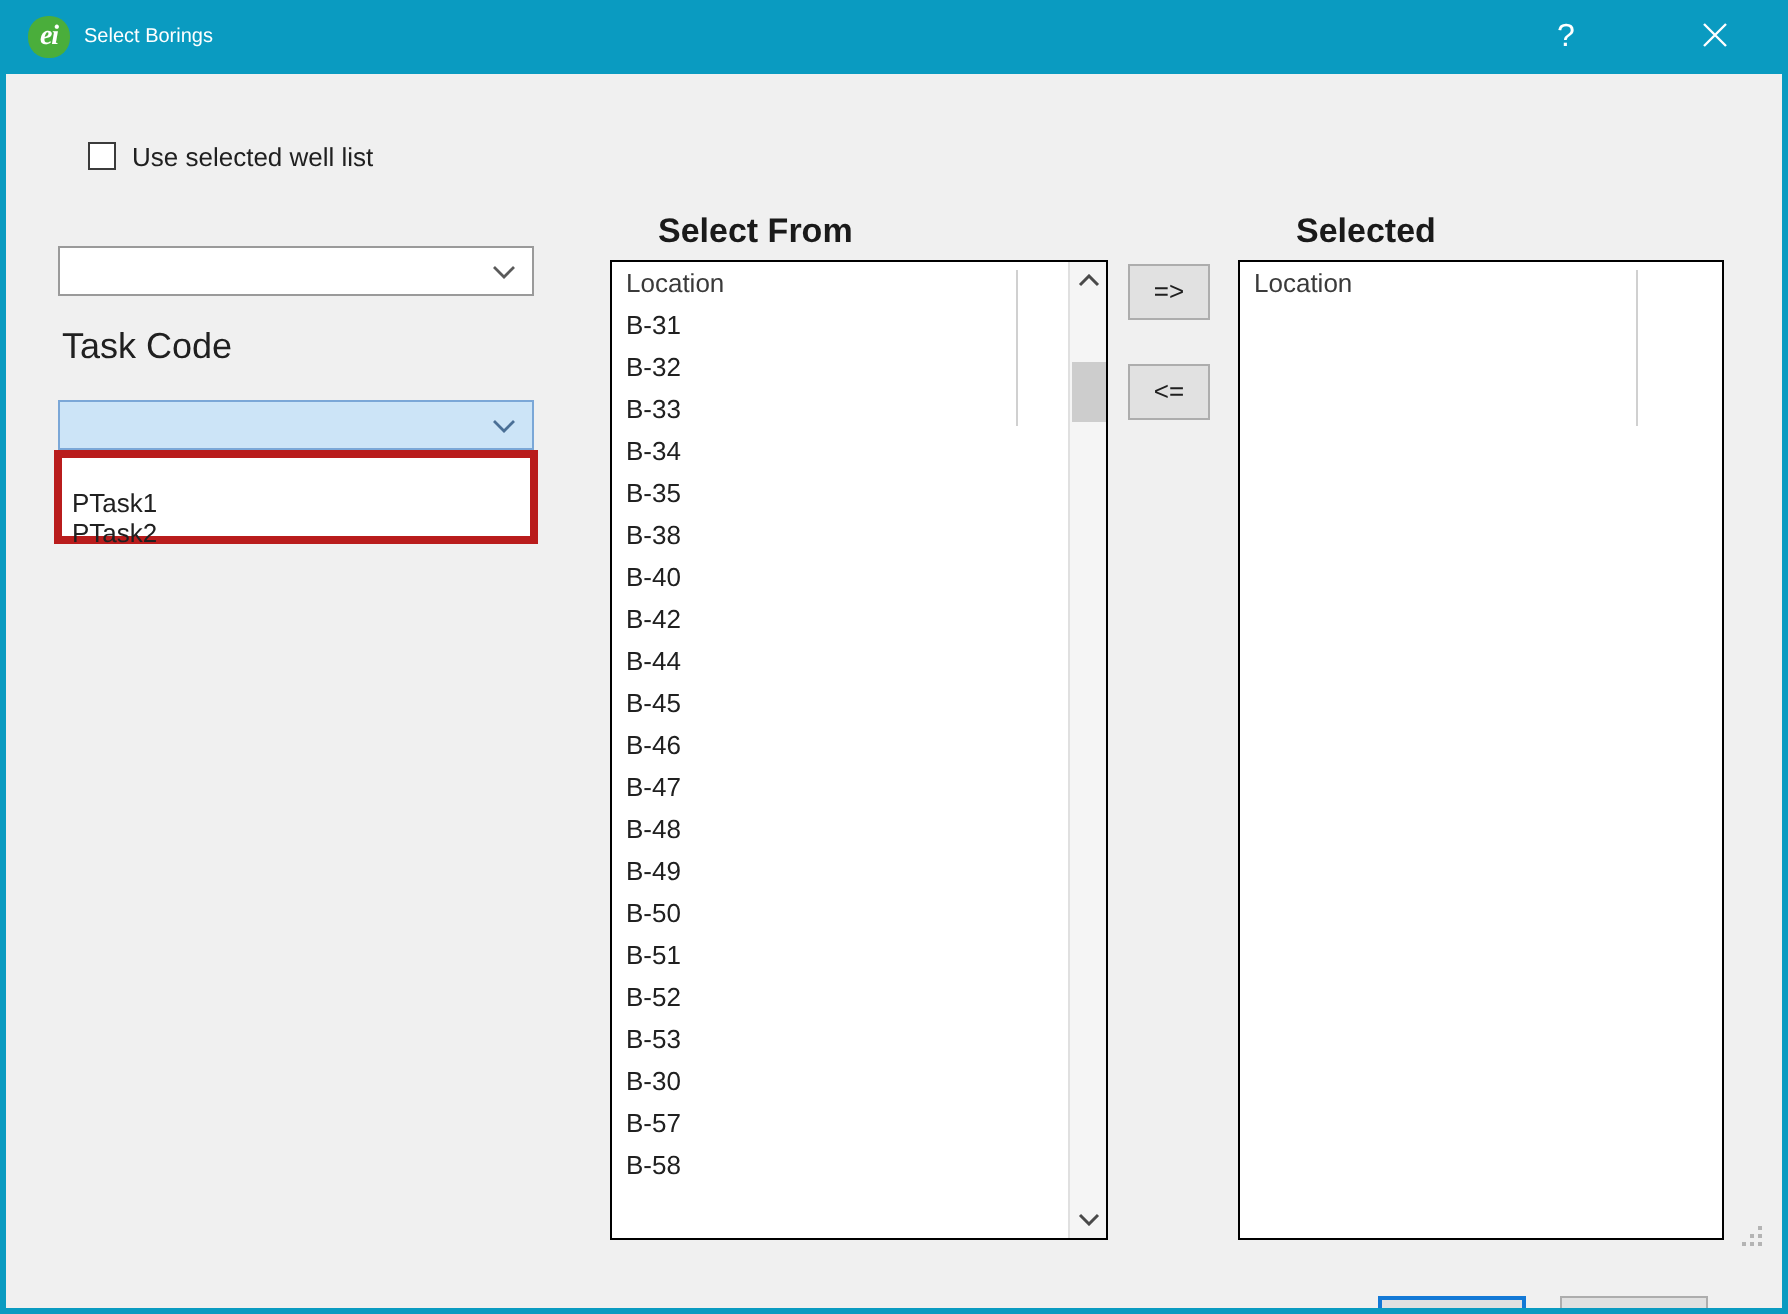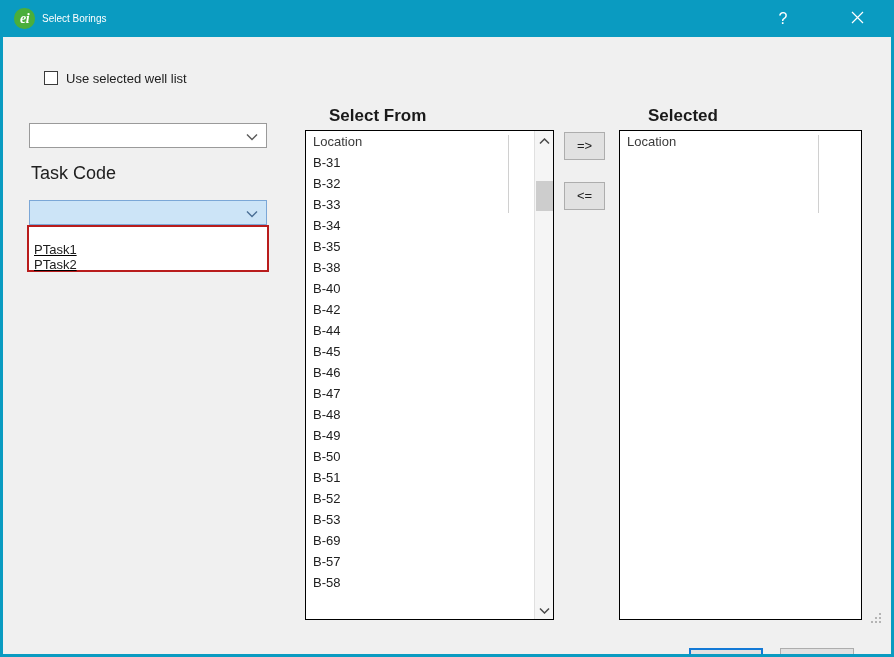--- a/index.html
+++ b/index.html
@@ -145,22 +145,21 @@
   }
   
   #task-popup {
     position: absolute;
     left: 27px;
     top: 188px;
     width: 242px;
     height: 47px;
     box-sizing: border-box;
     background: #ffffff;
-    border: 2px solid #b91c1c;
-    text-decoration: underline;
+    border: 4px solid #b91c1c;
   }
   #task-popup .opt {
     font-size: 13px;
     line-height: 15px;
     color: #202020;
     padding-left: 5px;
     white-space: nowrap;
   }
   #task-popup .opt-empty { height: 15px; }
 
@@ -380,21 +379,21 @@
             <div class="list-row">B-44</div>
             <div class="list-row">B-45</div>
             <div class="list-row">B-46</div>
             <div class="list-row">B-47</div>
             <div class="list-row">B-48</div>
             <div class="list-row">B-49</div>
             <div class="list-row">B-50</div>
             <div class="list-row">B-51</div>
             <div class="list-row">B-52</div>
             <div class="list-row">B-53</div>
-            <div class="list-row">B-69</div>
+            <div class="list-row">B-30</div>
             <div class="list-row">B-57</div>
             <div class="list-row">B-58</div>
           </div>
       </div>
       <div id="scrollbar">
         <div class="sb-arrow" id="sb-up">
           <svg width="11" height="7" viewBox="0 0 11 7" style="margin-top:6px">
               <path d="M1 5.5 L5.5 1 L10 5.5" stroke="#4a4a4a" stroke-width="1.5" fill="none"></path>
             </svg>
         </div>

